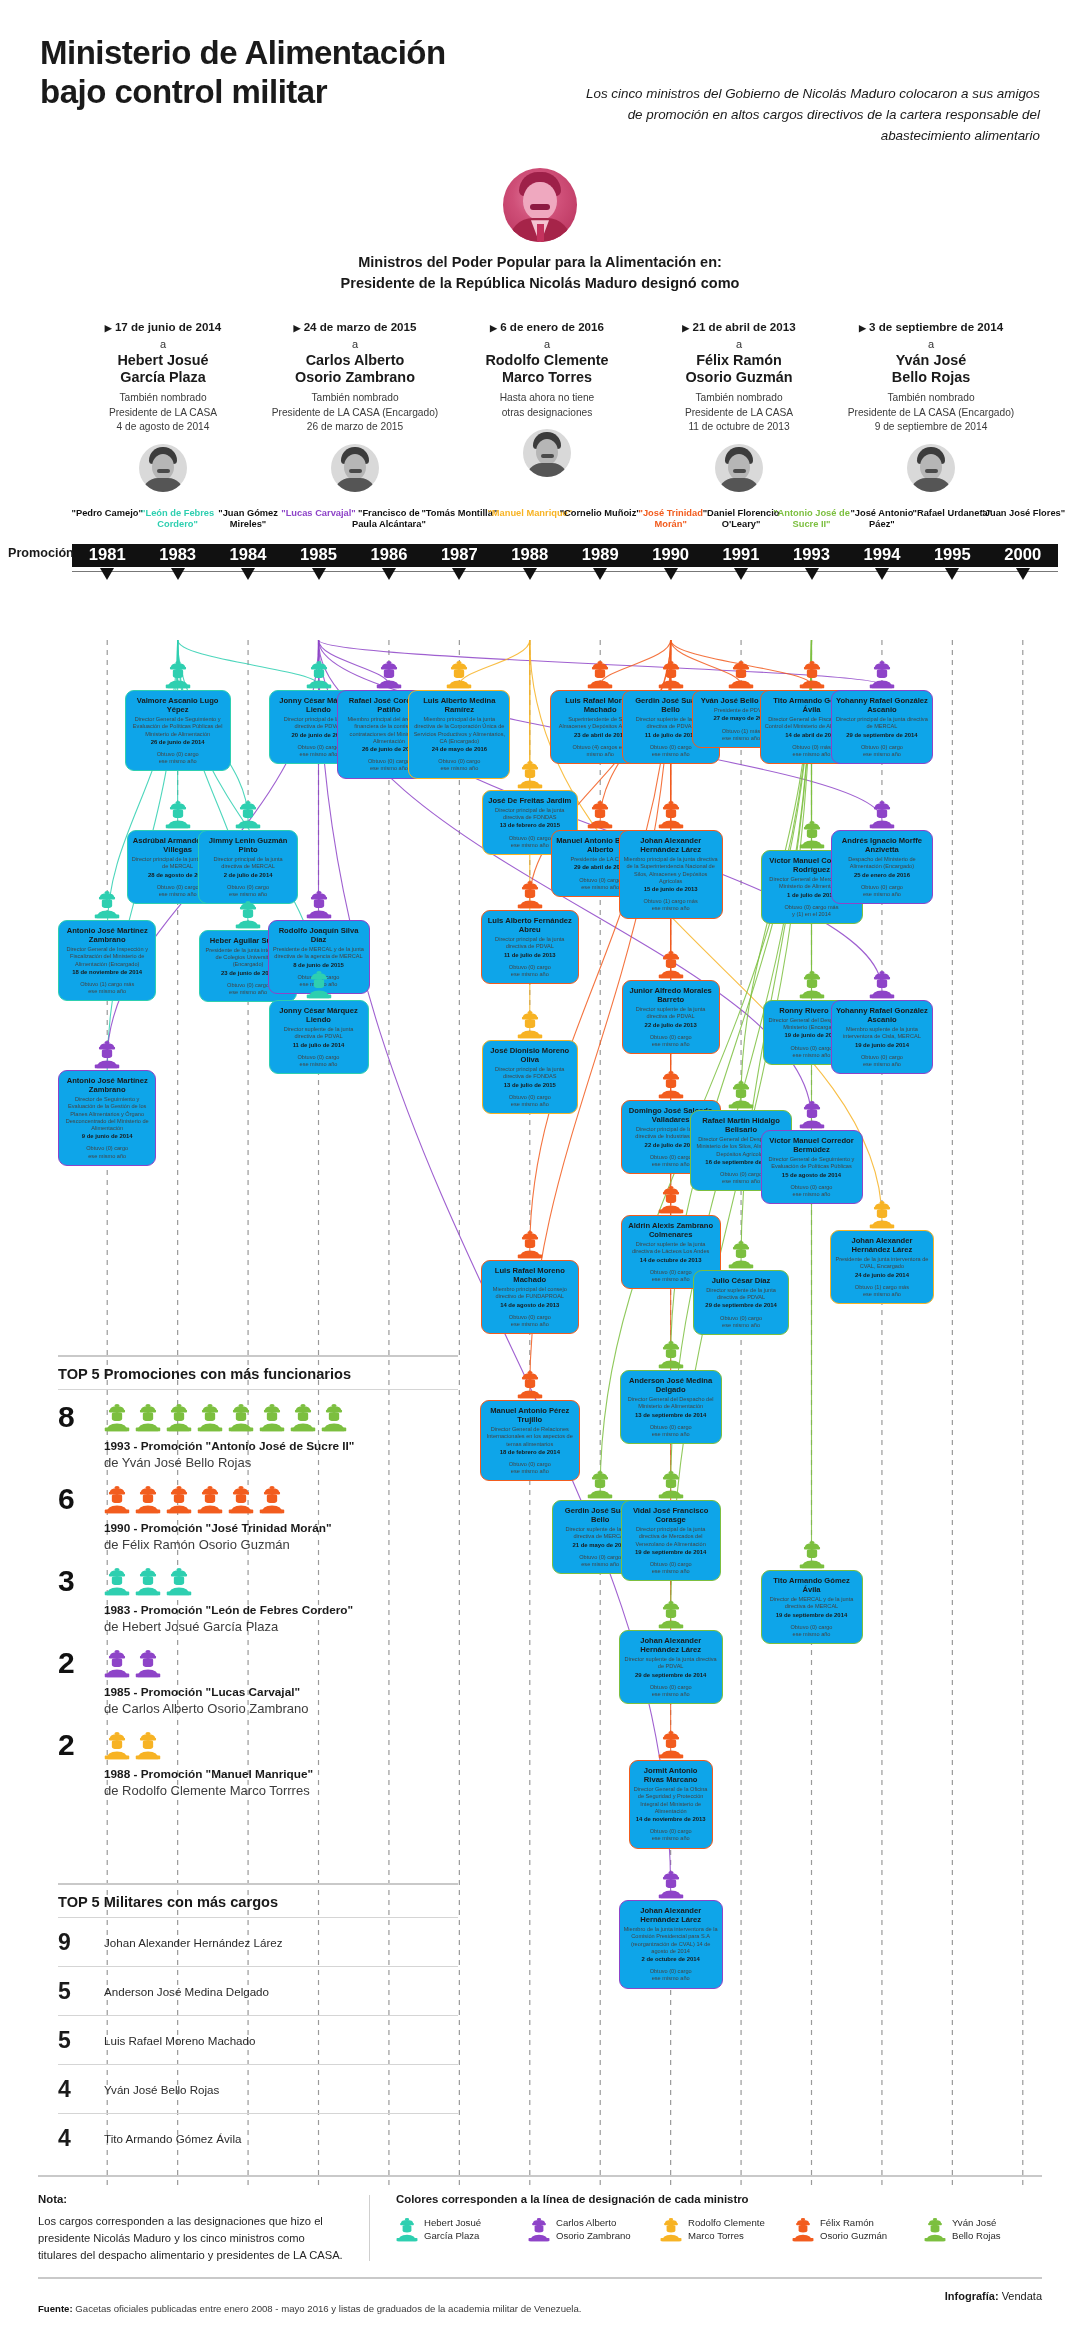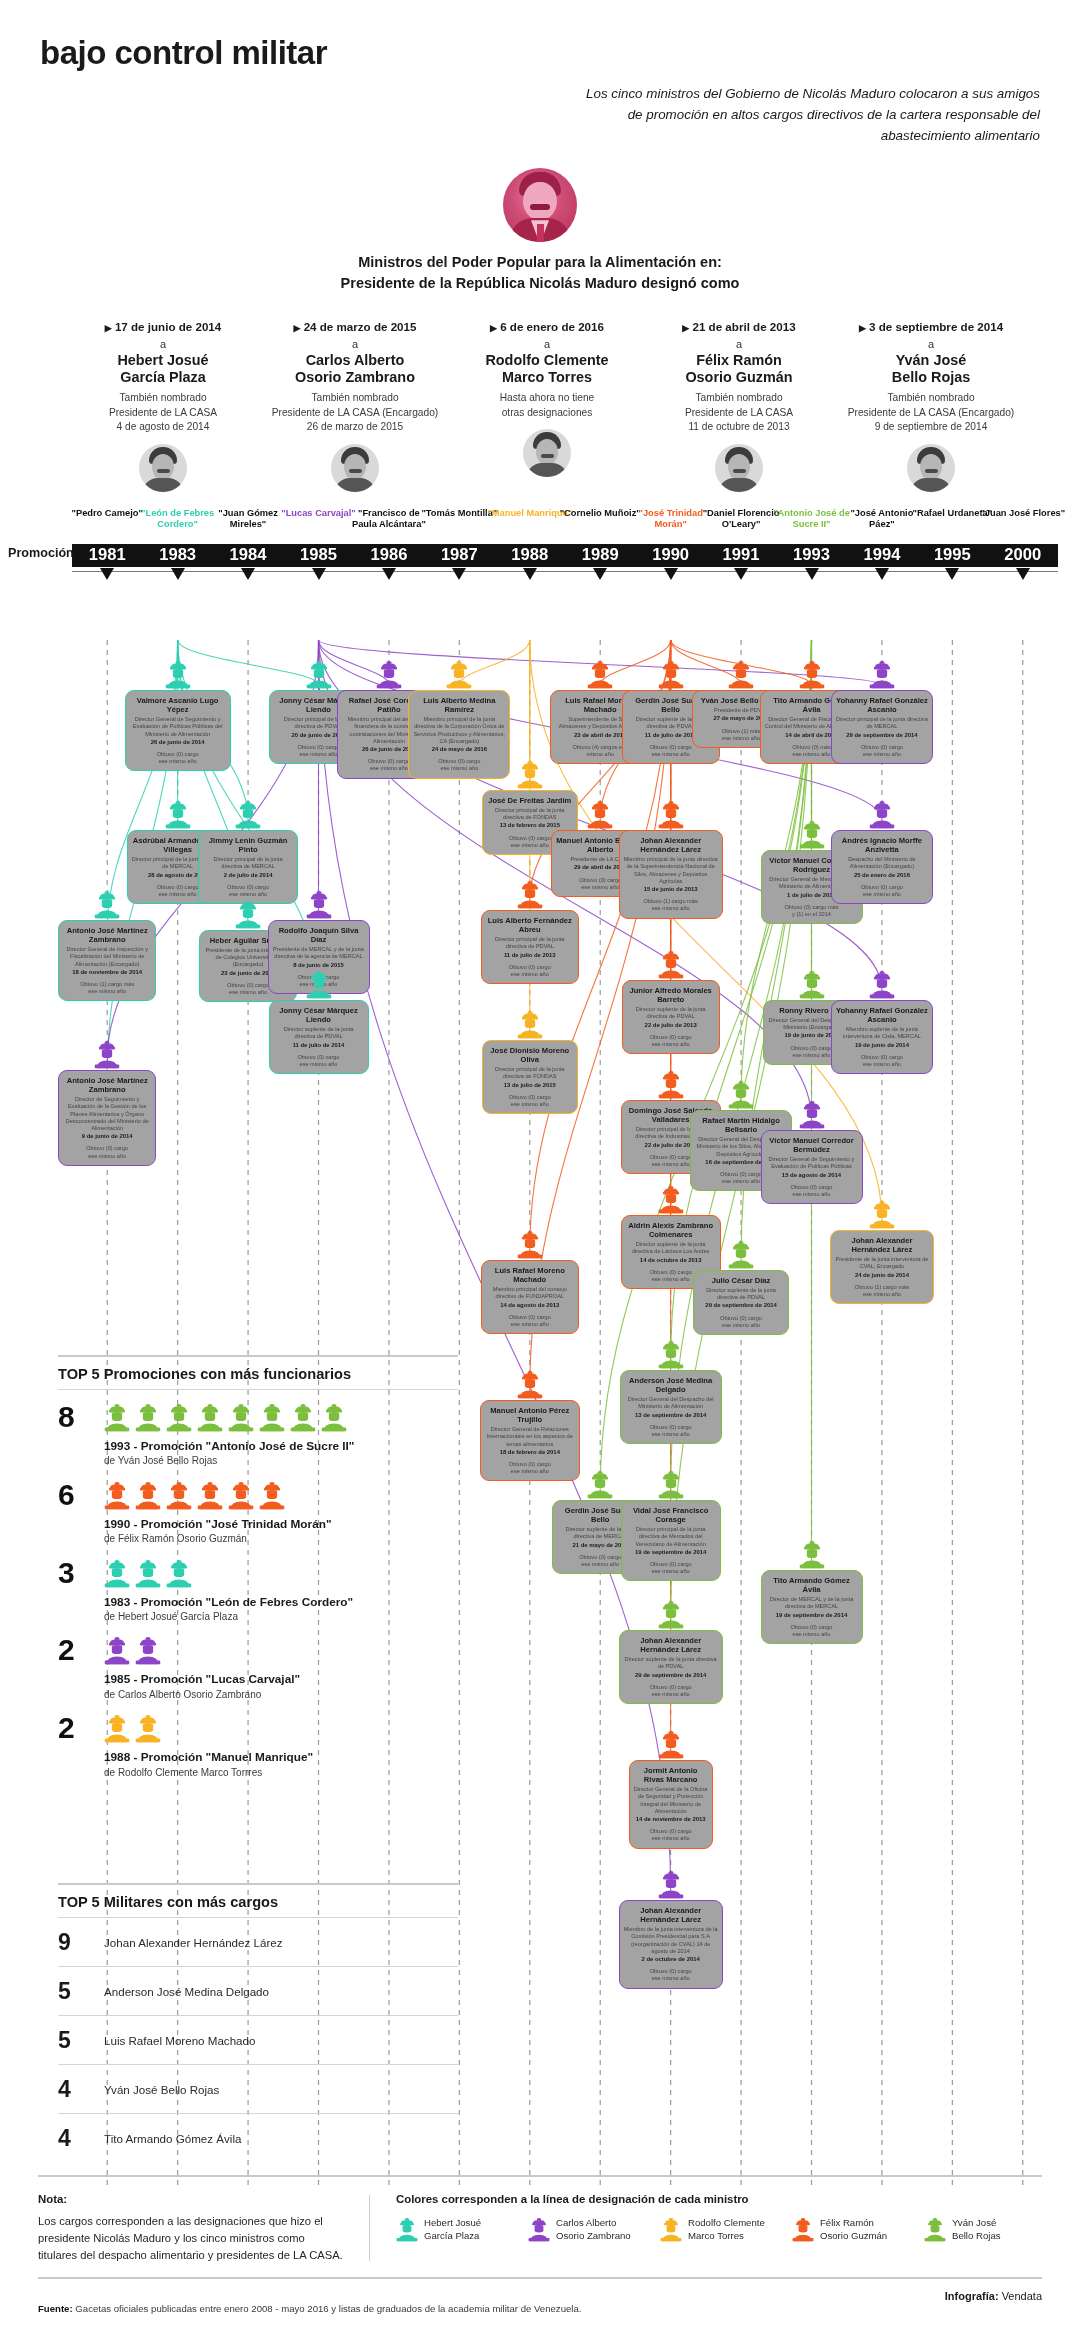--- a/index.html
+++ b/index.html
@@ -56,40 +56,40 @@
   .tl-bar { position: absolute; left: 72px; right: 22px; top: 36px; height: 23px; background: #111; }
   .tl-label { position: absolute; left: 8px; top: 38px; font-size: 12.6px; font-weight: bold; }
   .year { position: absolute; top: 37px; transform: translateX(-50%); color: #fff; font-size: 16.6px; font-weight: bold; }
   .tl-rule { position: absolute; left: 72px; right: 22px; top: 63px; height: 1.5px; background: #777; }
   .tl-tri { position: absolute; top: 60px; width: 0; height: 0; border-left: 7px solid transparent; border-right: 7px solid transparent; border-top: 12px solid #111; transform: translateX(-50%); }
 
   
   .network { position: absolute; left: 0; top: 640px; width: 1080px; height: 1560px; }
   .netsvg { position: absolute; left: 0; top: 0; }
   .card {
-    position: absolute; border: 1.4px solid #ccc; border-radius: 9px; background: #a3a3a3;
+    position: absolute; border: 1.4px solid #ccc; border-radius: 9px; background: #0ea5e9;
     text-align: center; padding: 5px 4px 5px 4px; transform: translateX(-50%);
   }
   .c-name { font-size: 7.6px; font-weight: bold; line-height: 1.2; }
   .c-role { font-size: 5.6px; line-height: 1.28; color: #444; margin-top: 2px; }
   .c-date { font-size: 5.9px; font-weight: bold; line-height: 1.25; margin-top: 1px; }
   .c-more { font-size: 5.6px; line-height: 1.28; color: #444; margin-top: 5px; }
   .fig { position: absolute; transform: translateX(-50%); }
 
   
   .panel { position: absolute; left: 58px; width: 400px; }
   .panel-head { font-size: 14.6px; font-weight: bold; padding-bottom: 7px; }
   .hr { height: 2px; background: #c9c9c9; }
   .hr-thin { height: 1px; background: #d5d5d5; }
   .promo-row { display: flex; align-items: flex-start; padding-top: 13px; }
   .big-num { font-size: 30px; font-weight: bold; width: 46px; flex: none; line-height: 0.95; }
   .promo-right { flex: 1; }
   .icons-row { display: flex; gap: 5px; margin-bottom: 7px; }
   .promo-t1 { font-size: 11.8px; font-weight: bold; line-height: 1.3; }
-  .promo-t2 { font-size: 10px; color: #3c3c3c; line-height: 1.35; }
+  .promo-t2 { font-size: 13px; color: #3c3c3c; line-height: 1.35; }
   .mil-row { display: flex; align-items: center; padding: 11px 0 10px 0; }
   .mil-num { font-size: 23px; font-weight: bold; width: 46px; flex: none; }
   .mil-name { font-size: 11.6px; color: #2a2a2a; }
 
   
   .footer { position: absolute; left: 0; top: 2175px; width: 1080px; padding: 0 38px; }
   .f-cols { display: flex; padding-top: 16px; }
   .f-left { width: 420px; padding-right: 26px; }
   .f-div { width: 1px; background: #cfcfcf; margin: 2px 26px 2px 0; }
   .f-right { flex: 1; }
@@ -102,20 +102,21 @@
   .f-src b { color: #111; }
   .f-bottom { display: flex; justify-content: space-between; padding-top: 11px; }
   .f-credit { font-size: 11px; }
   svg.milfig { display: block; }
 </style>
 </head>
 <body>
 
 <div class="header">
   <div class="title">
+    <div>Ministerio de Alimentación</div>
     <div>bajo control militar</div>
   </div>
   <div class="subtitle">Los cinco ministros del Gobierno de Nicolás Maduro colocaron a sus amigos de promoción en altos cargos  directivos de la cartera responsable del abastecimiento alimentario</div>
 </div>
 
 <div class="president-block">
   <div class="maduro-photo">
     <div class="hair"></div>
       <div class="face"></div>
       <div class="mous"></div>

